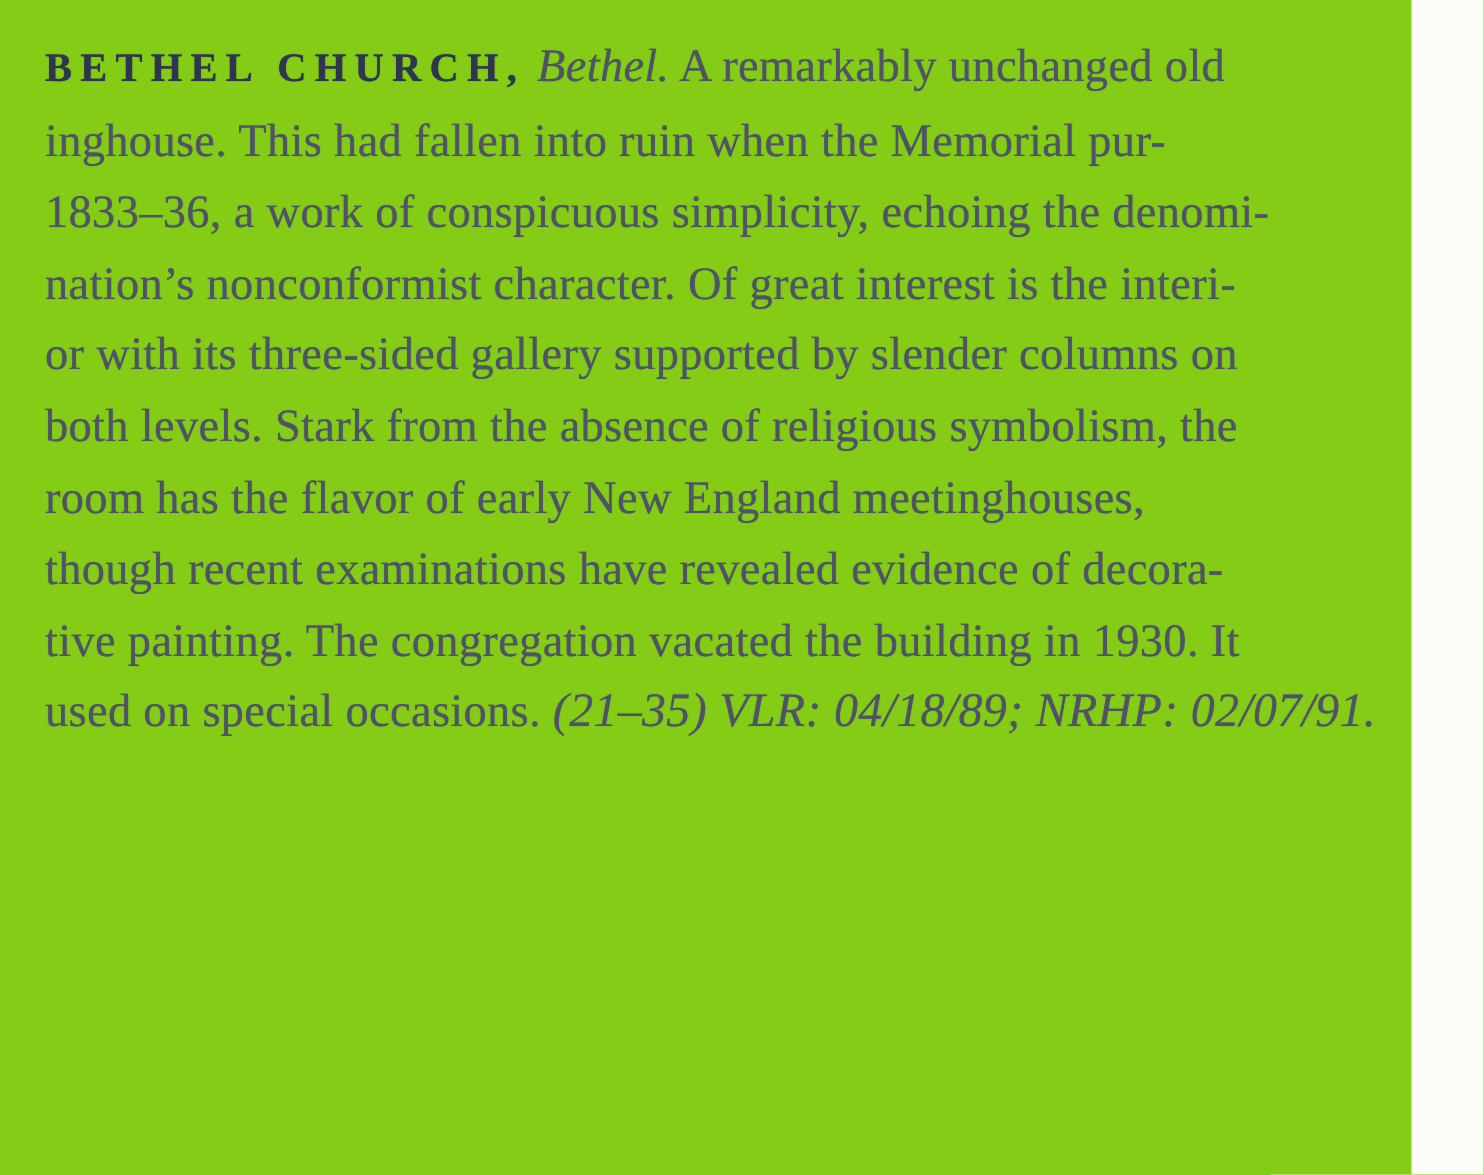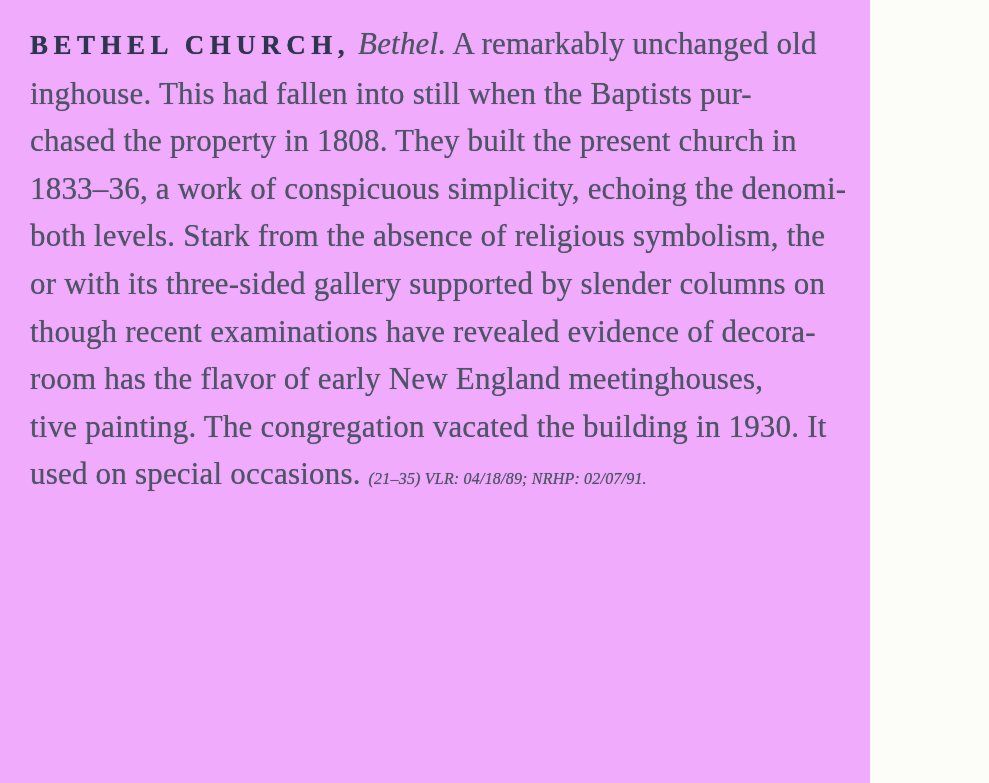--- a/index.html
+++ b/index.html
@@ -7,24 +7,24 @@
     padding: 0;
   }
   body {
     width: 989px;
     height: 783px;
     background: #fcfcf9;
     overflow: hidden;
   }
   .page {
     box-sizing: border-box;
-    width: 870px;
+    width: 941px;
     height: 783px;
     padding: 20px 18px 0 30px;
-    background: #f0abfc;
+    background: #84cc16;
   }
   .paragraph {
     display: block;
   }
   .line {
     font-family: "Liberation Serif", serif;
     font-size: 31px;
     line-height: 47.6px;
     color: #4e5365;
     letter-spacing: 0.2px;
@@ -39,33 +39,33 @@
     font-size: 27px;
     letter-spacing: 5.5px;
     color: #2e354e;
     text-shadow: 0 0 0.7px rgba(46, 53, 78, 0.85);
   }
   .seg-italic {
     font-style: italic;
   }
   .seg-citation {
     font-style: italic;
-    font-size: 16px;
+    font-size: 32px;
     letter-spacing: 0.2px;
   }
 </style>
 </head>
 <body>
 
 <div class="page">
   <div class="paragraph">
       <div class="line"><span class="seg-heading">BETHEL CHURCH,</span><span class="seg-normal"> </span><span class="seg-italic">Bethel.</span><span class="seg-normal"> A remarkably unchanged old</span></div>
-      <div class="line"><span class="seg-normal">inghouse. This had fallen into still when the Baptists pur-</span></div>
-      <div class="line"><span class="seg-normal">chased the property in 1808. They built the present church in</span></div>
+      <div class="line"><span class="seg-normal">inghouse. This had fallen into ruin when the Memorial pur-</span></div>
       <div class="line"><span class="seg-normal">1833–36, a work of conspicuous simplicity, echoing the denomi-</span></div>
+      <div class="line"><span class="seg-normal">nation’s nonconformist character. Of great interest is the interi-</span></div>
+      <div class="line"><span class="seg-normal">or with its three-sided gallery supported by slender columns on</span></div>
       <div class="line"><span class="seg-normal">both levels. Stark from the absence of religious symbolism, the</span></div>
-      <div class="line"><span class="seg-normal">or with its three-sided gallery supported by slender columns on</span></div>
+      <div class="line"><span class="seg-normal">room has the flavor of early New England meetinghouses,</span></div>
       <div class="line"><span class="seg-normal">though recent examinations have revealed evidence of decora-</span></div>
-      <div class="line"><span class="seg-normal">room has the flavor of early New England meetinghouses,</span></div>
       <div class="line"><span class="seg-normal">tive painting. The congregation vacated the building in 1930. It</span></div>
       <div class="line"><span class="seg-normal">used on special occasions. </span><span class="seg-citation">(21–35) VLR: 04/18/89; NRHP: 02/07/91.</span></div>
     </div>
 </div>
 
 </body></html>

